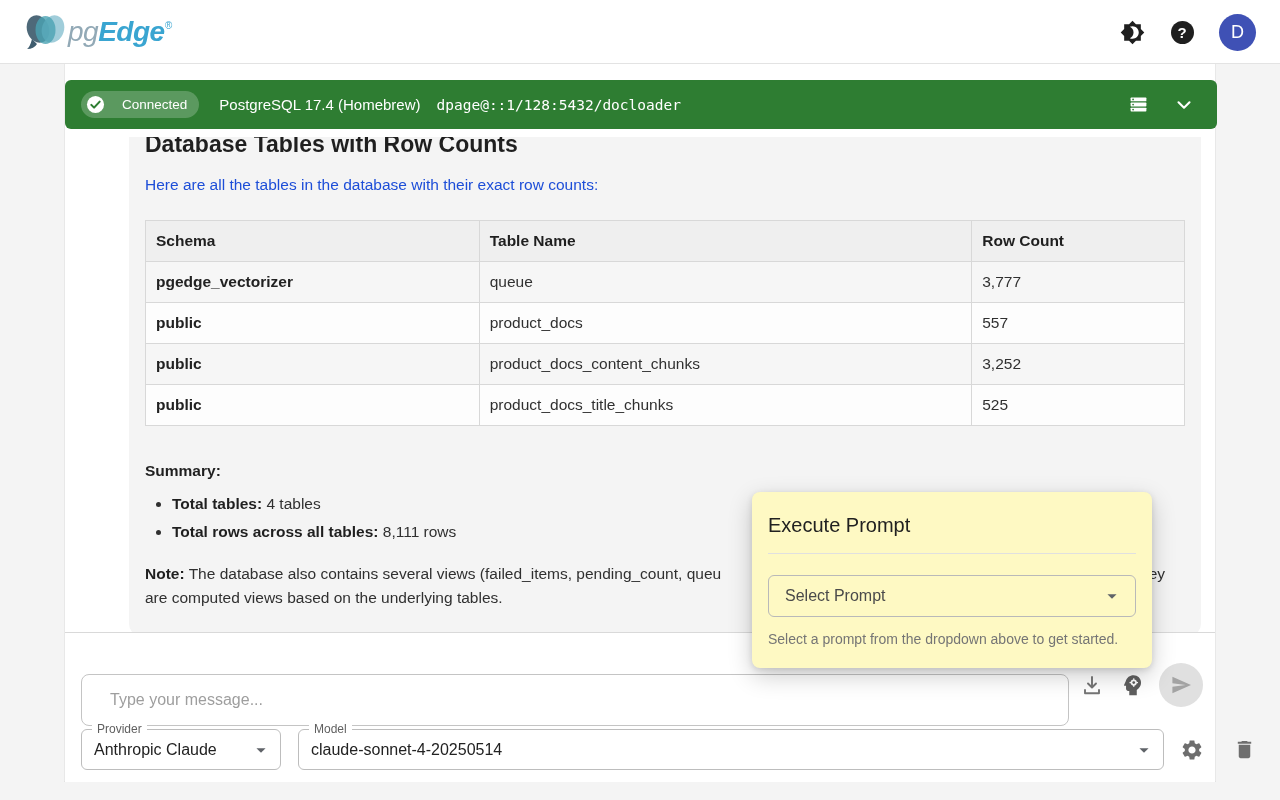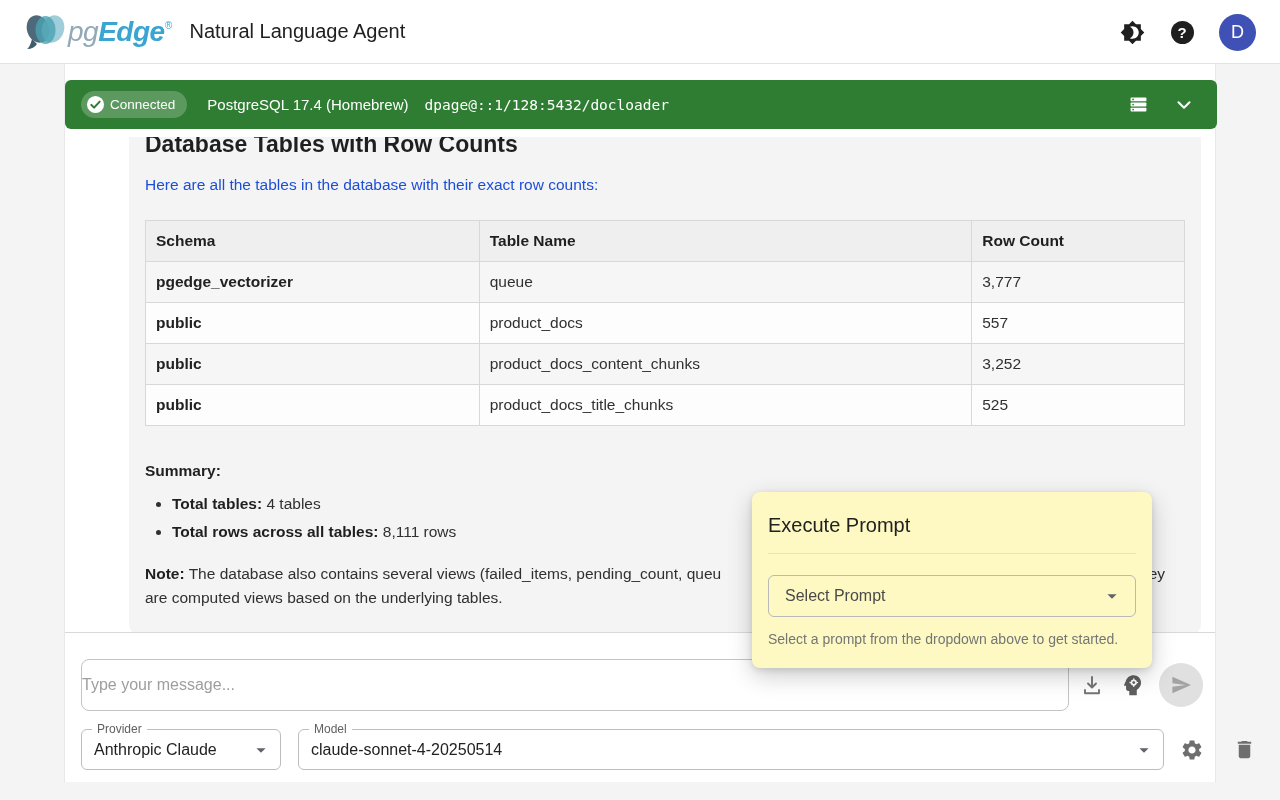--- a/index.html
+++ b/index.html
@@ -39,21 +39,21 @@
 
   
   .conn-bar {
     position:absolute; left:0; top:16px; width:1152px; height:49px;
     background:#2e7d32; border-radius:6px; z-index:10;
     display:flex; align-items:center; color:#fff;
   }
   .conn-chip {
     margin-left:16px; height:27px; border-radius:14px;
     background:rgba(255,255,255,0.22);
-    display:flex; align-items:center; padding:0 12px 0 5px; gap:5px;
+    display:flex; align-items:center; padding:0 12px 0 5px; gap:17px;
     font-size:13.5px;
   }
   .conn-server { margin-left:20px; font-size:15px; }
   .conn-dsn { margin-left:16px; font-size:14.5px; font-family:"DejaVu Sans Mono", monospace; }
   .conn-right { position:absolute; right:20px; display:flex; align-items:center; gap:20px; }
 
   
   .chat-viewport {
     position:absolute; left:0; top:73px; width:1150px; height:495px;
     overflow:hidden; z-index:1;
@@ -97,23 +97,23 @@
   }
   .pc-select-label { font-size:16px; color:#4a4a4a; }
   .pc-helper { margin:14px 16px 0; font-size:14px; color:#757575; }
 
   
   .composer {
     position:absolute; left:0; top:568px; width:1150px; height:150px;
     background:#fff; border-top:1px solid #d9d9d9;
   }
   .msg-input {
-    position:absolute; left:16px; top:26px; width:988px; height:52px;
+    position:absolute; left:16px; top:41px; width:988px; height:52px;
     border:1px solid #c4c4c4; border-radius:8px; background:#fff;
-    font-size:16px; padding:0 0; color:#4c1d95; outline:none;
+    font-size:16px; padding:0 28px; color:#4c1d95; outline:none;
     font-family:"Liberation Sans", sans-serif;
   }
   .msg-input::placeholder { color:#9e9e9e; }
   .composer-icons { position:absolute; left:1014px; top:26px; height:52px; display:flex; align-items:center; gap:14px; }
   .send-btn {
     width:44px; height:44px; border-radius:50%; background:#e0e0e0; border:none;
     display:flex; align-items:center; justify-content:center; cursor:pointer;
   }
 
   .field {
@@ -144,21 +144,20 @@
         <ellipse cx="21.5" cy="19" rx="10" ry="14" fill="#4ba3b3" opacity="0.8"></ellipse>
         <path d="M8 28 q-2 8 -5 10 q7 0 10 -5 z" fill="#3f5c6e"></path>
       </g>
     </svg>
     <div class="logo-text">
       <span class="logo-pg">pg</span>
         <span class="logo-edge">Edge</span>
         <span class="logo-reg">®</span>
     </div>
   </div>
-  <div class="app-title">Natural Language Agent</div>
   <div class="header-right">
     <div class="icon-btn">
       <svg width="25" height="25" viewBox="0 0 24 24" fill="#1f1f1f">
         <path d="M20 8.69V4h-4.69L12 .69 8.69 4H4v4.69L.69 12 4 15.31V20h4.69L12 23.31 15.31 20H20v-4.69L23.31 12 20 8.69zM12 18c-.89 0-1.74-.2-2.5-.55C11.56 16.5 13 14.42 13 12s-1.44-4.5-3.5-5.45C10.26 6.2 11.11 6 12 6c3.31 0 6 2.69 6 6s-2.69 6-6 6z"></path>
       </svg>
     </div>
     <div class="icon-btn">
       <div class="help-circle">?</div>
     </div>
     <div class="avatar">D</div>

